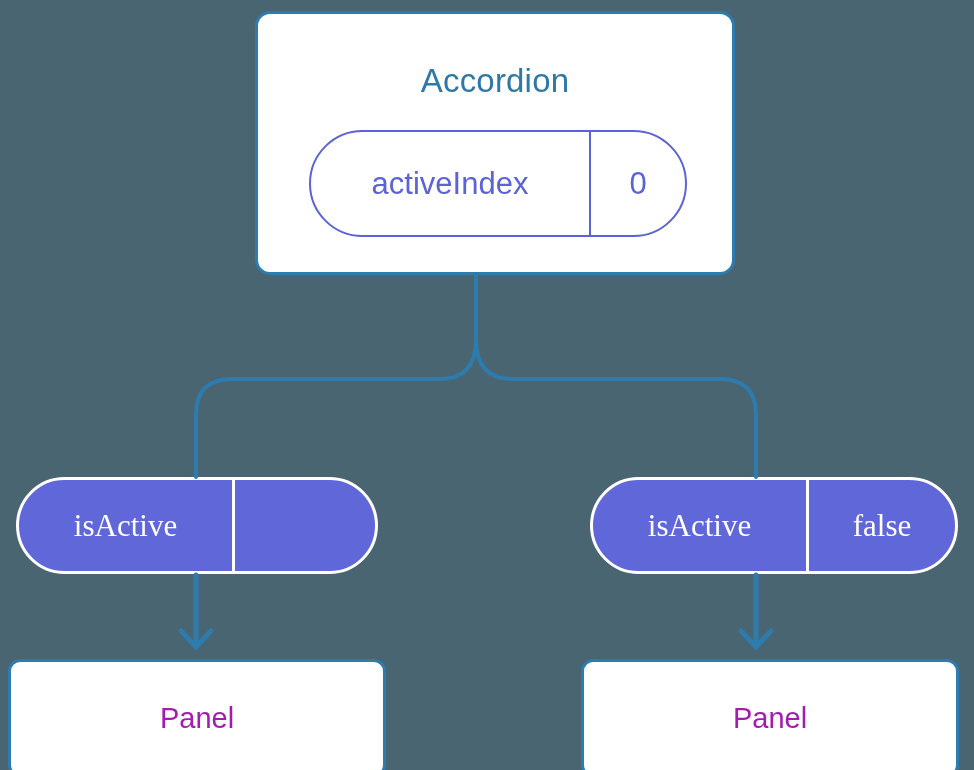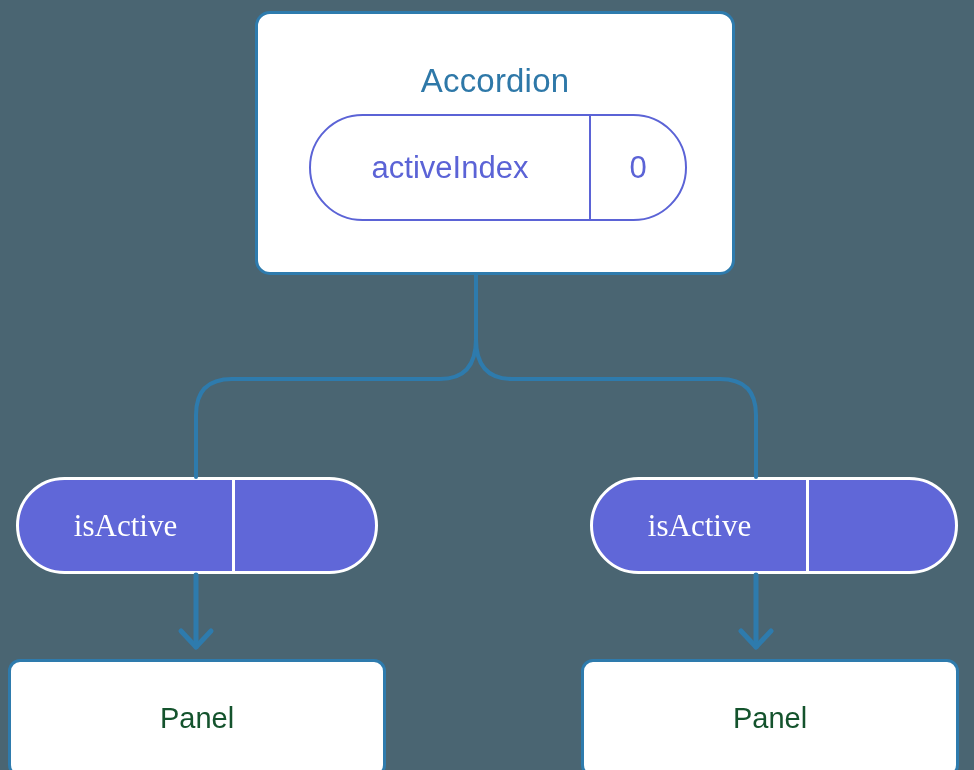--- a/index.html
+++ b/index.html
@@ -78,21 +78,21 @@
   .pill-outline .cell {
     color: #5b63d6;
     font-size: 31px;
   }
   .pill-outline .cell-name {
     border-right: 2px solid #5b63d6;
   }
 
   #accordion-prop {
     left: 51px;
-    top: 100px;
+    top: 116px;
     width: 378px;
     height: 107px;
   }
   #accordion-prop .cell-name { width: 283px; }
   #accordion-prop .cell-value { width: 95px; }
 
   
   .pill-filled {
     background: #6067d8;
     border: 3px solid #ffffff;
@@ -142,21 +142,21 @@
     width: 378px;
     height: 118px;
   }
   #right-panel {
     left: 581px;
     top: 650px;
     width: 378px;
     height: 118px;
   }
   .panel-label {
-    color: #14532d;
+    color: #a21caf;
     font-size: 29px;
     font-weight: 400;
   }
 </style>
 </head>
 <body>
 
 <div id="stage">
 
   <svg id="connectors" viewBox="0 0 974 770">
@@ -193,20 +193,21 @@
       <div class="cell cell-value">0</div>
     </div>
   </div>
 
   <div class="pill pill-filled" id="left-prop">
     <div class="cell cell-name">isActive</div>
   </div>
 
   <div class="pill pill-filled" id="right-prop">
     <div class="cell cell-name">isActive</div>
+    <div class="cell cell-value">false</div>
   </div>
 
   <div class="panel-card" id="left-panel">
     <div class="panel-label">Panel</div>
   </div>
 
   <div class="panel-card" id="right-panel">
     <div class="panel-label">Panel</div>
   </div>
 

